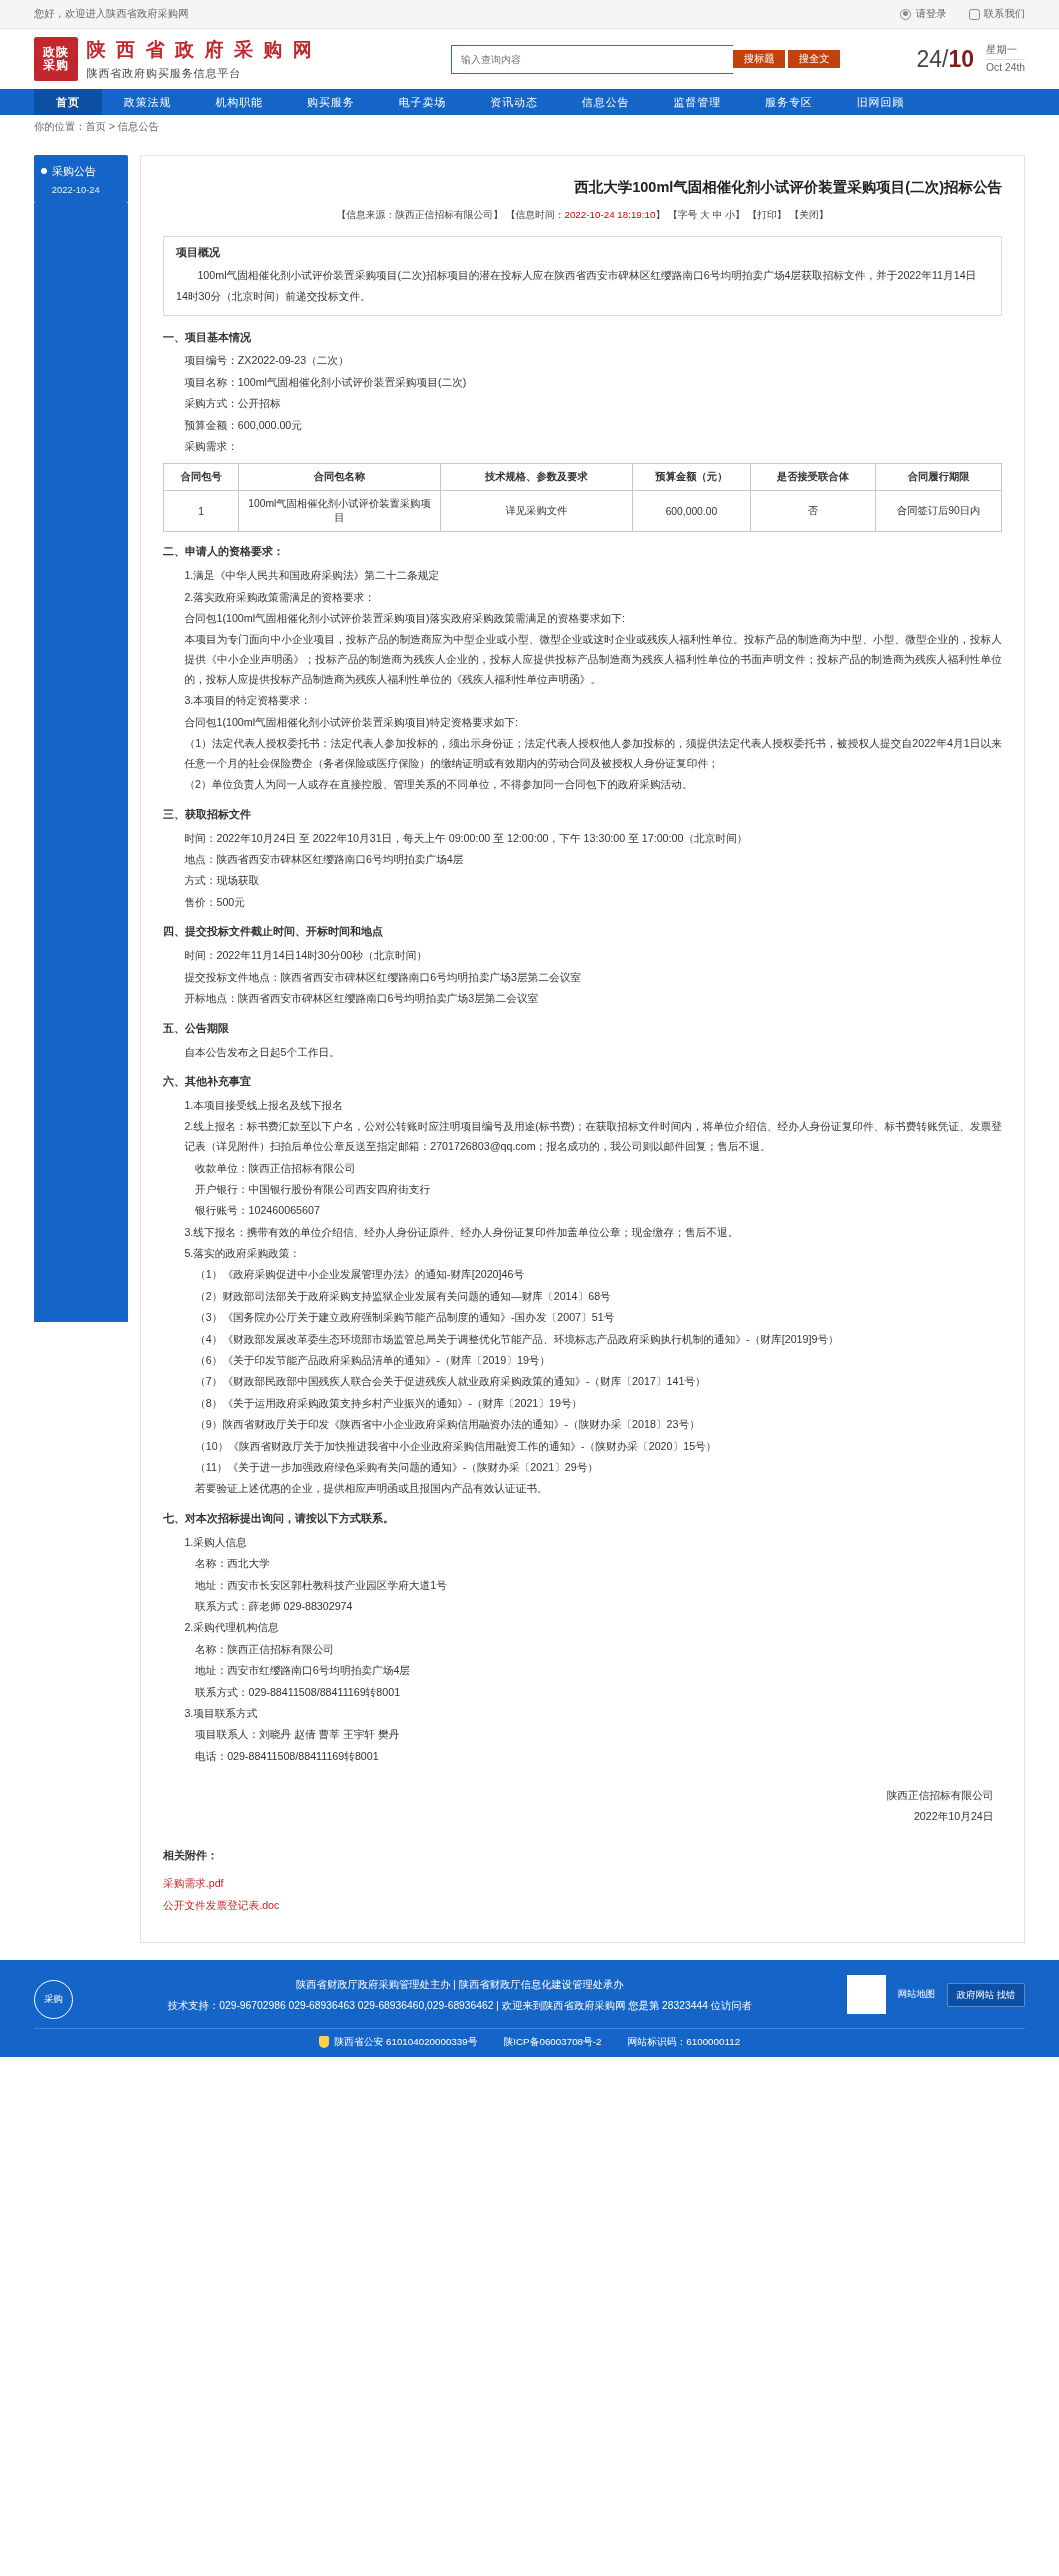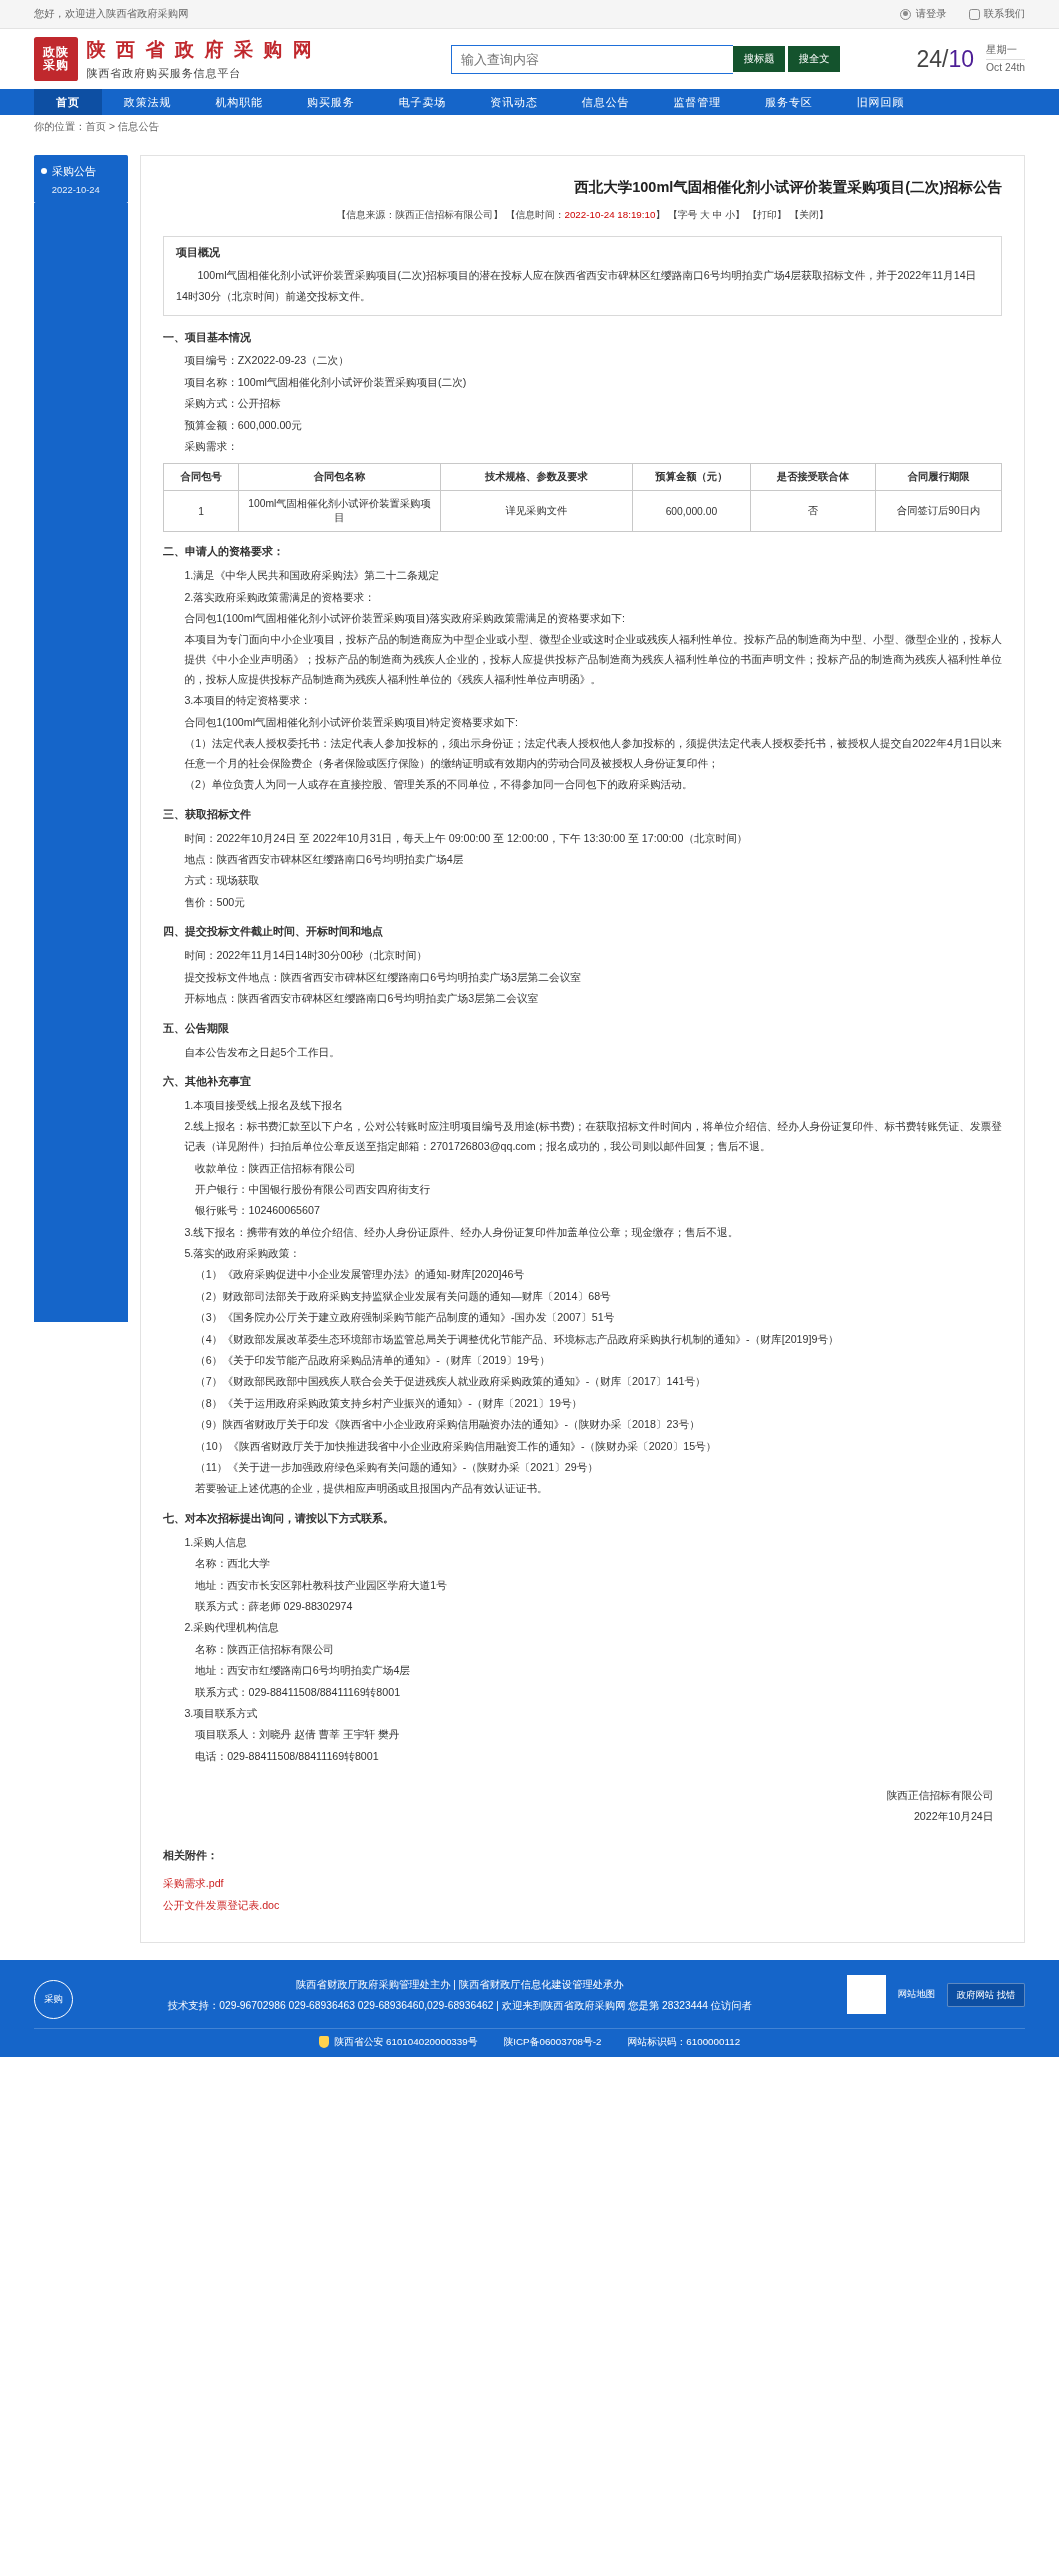--- a/index.html
+++ b/index.html
@@ -42,30 +42,30 @@
     width:44px; height:44px; background:#c0282d; color:#fff;
     display:flex; flex-direction:column; align-items:center; justify-content:center;
     font-size:12px; line-height:13px; font-weight:bold; letter-spacing:0.9px;
     border-radius:2.6px;
   }
   .logo-text .l1 { font-size:19px; color:#c0282d; font-weight:bold; letter-spacing:2.6px; }
   .logo-text .l2 { font-size:11px; color:#444; letter-spacing:0.9px; margin-top:2.6px;}
   .search-wrap { margin-left:137px; display:flex; align-items:center; }
   .search-input {
     width:282px; height:29px; border:1.7px solid #1e6fd9; border-right:none;
-    padding:0 8.5px; font-size:13px; color:#999; outline:none;
+    padding:0 8.5px; font-size:10px; color:#999; outline:none;
   }
   .btn-blue {
-    height:26px; background:#14532d; color:#fff; border:none; padding:0 10.3px;
+    height:18px; background:#c2410c; color:#fff; border:none; padding:0 10.3px;
     font-size:10.3px; cursor:pointer;
   }
   .btn-blue + .btn-blue { margin-left:3.4px; }
   .date-box { margin-left:auto; display:flex; align-items:center; gap:12px; color:#333; }
   .date-num { font-size:23px; color:#444; }
-  .date-num b { color:#4c1d95; font-weight:normal; }
+  .date-num b { color:#7f1d1d; font-weight:bold; }
   .date-side { font-size:10.3px; line-height:15.4px; color:#666; }
   .date-side .wk { border-bottom:0.9px solid #ddd; padding-bottom:1.7px; }
 
   
   .nav {
     height:26px; background:#1565c9; display:flex; align-items:stretch;
     padding:0 34px;
   }
   .nav .item {
     color:#fff; font-size:11px; display:flex; align-items:center;

